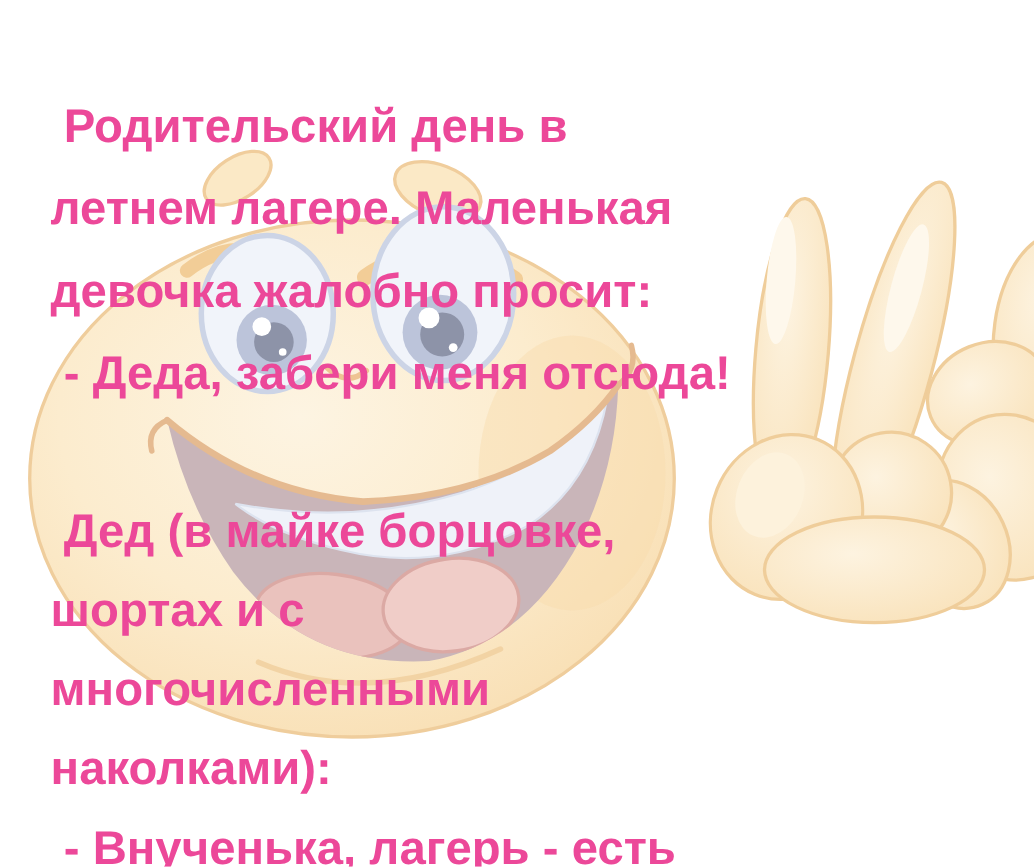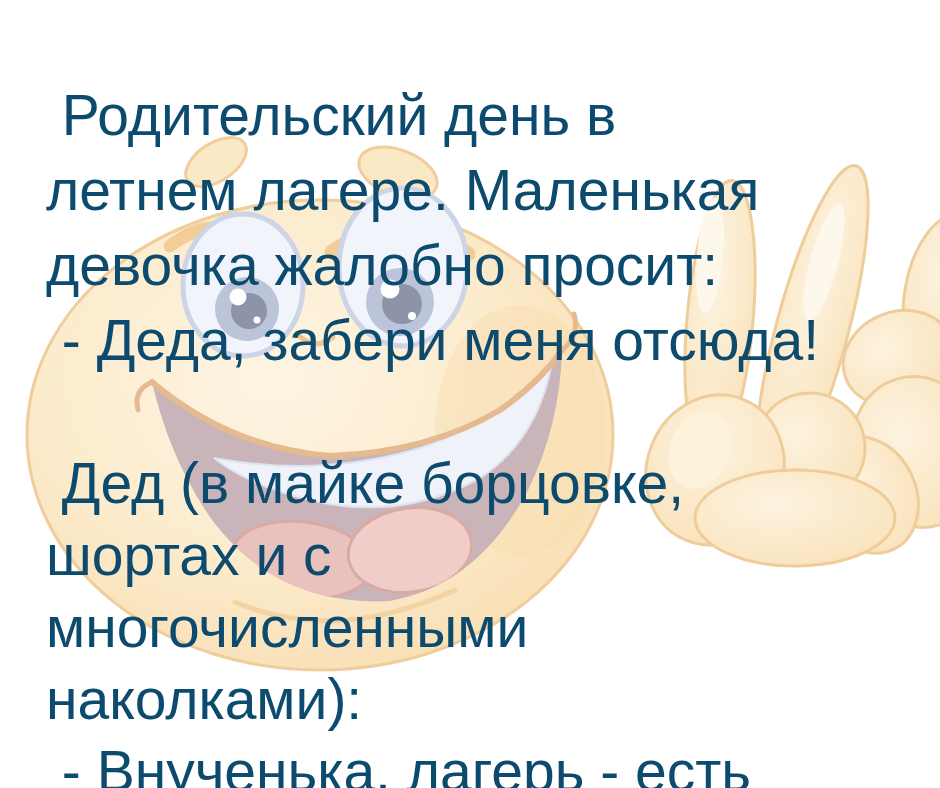--- a/index.html
+++ b/index.html
@@ -14,23 +14,23 @@
   .watermark {
     position: absolute;
     left: 0; top: 0;
     width: 940px; height: 788px;
     pointer-events: none;
   }
   .joke-text {
     position: absolute;
     left: 46px;
     width: 880px;
-    color: #0c4a6e;
-    font-size: 57px;
-    font-weight: 400;
+    color: #ec4899;
+    font-size: 43px;
+    font-weight: 700;
     white-space: pre-wrap;
     letter-spacing: 0px;
   }
   .para1 { top: 78px;  line-height: 75px; }
   .para2 { top: 447px; line-height: 72px; }
 </style>
 </head>
 <body>
 
 <div class="stage">

